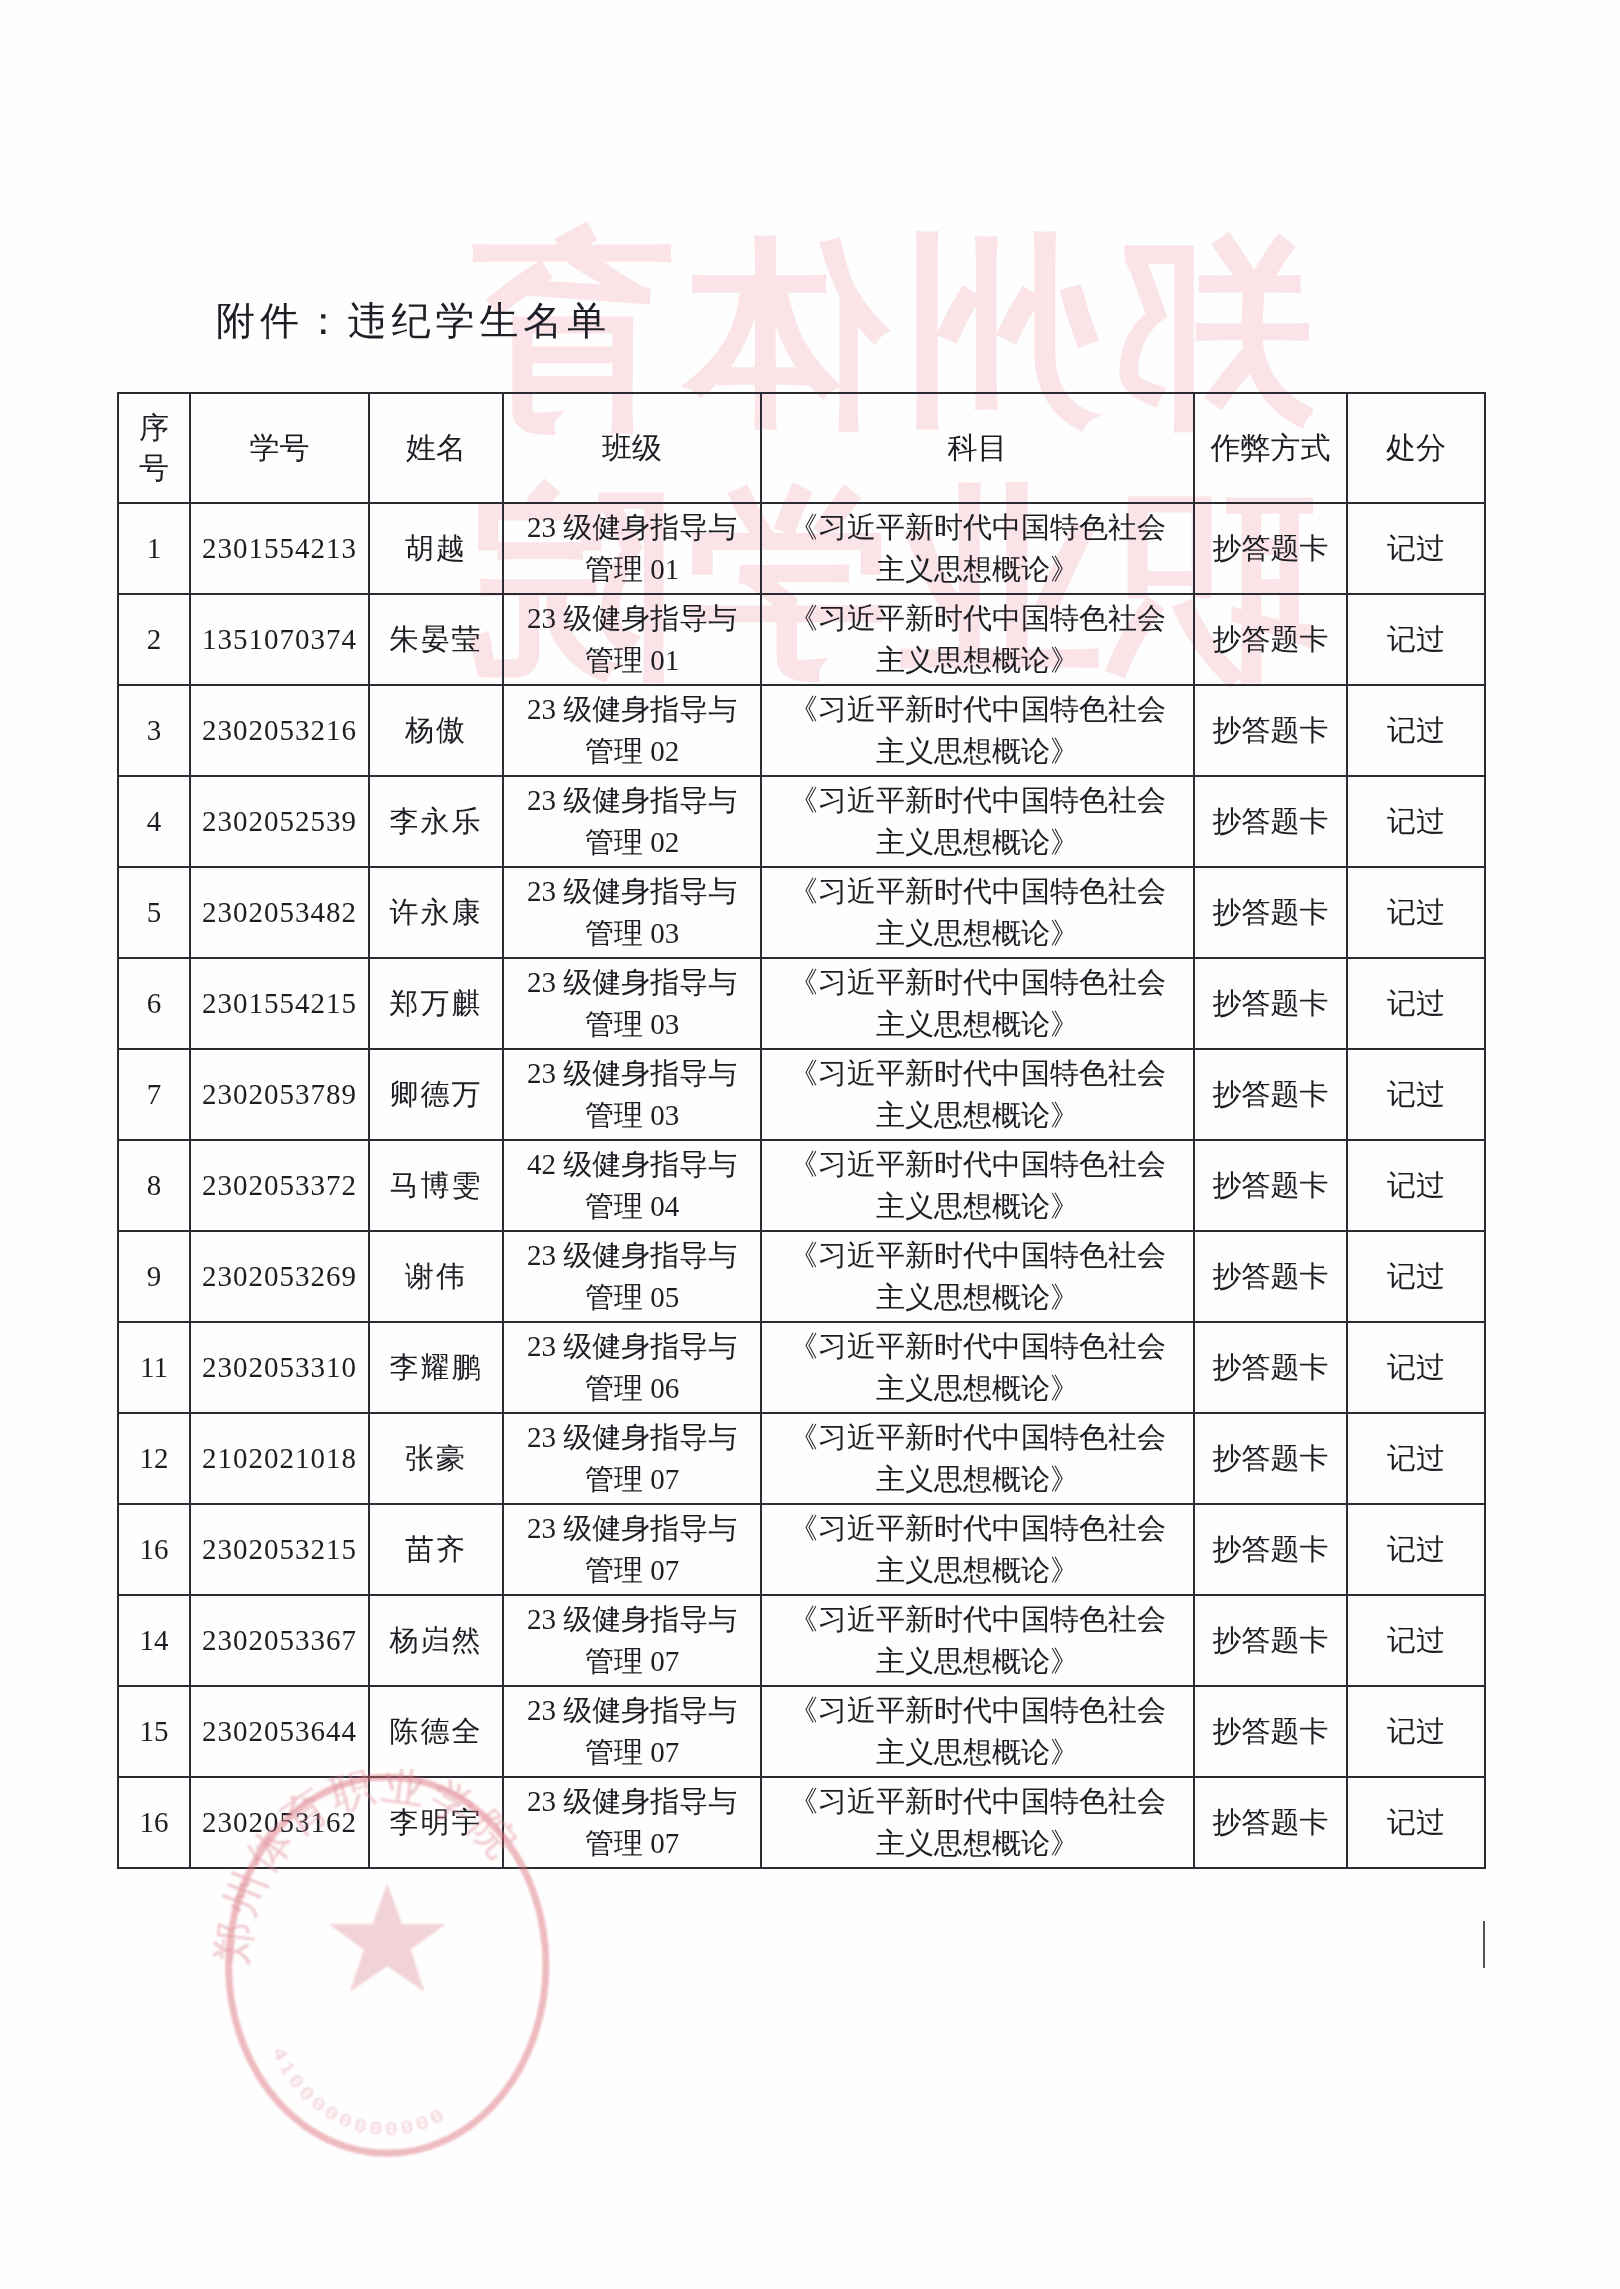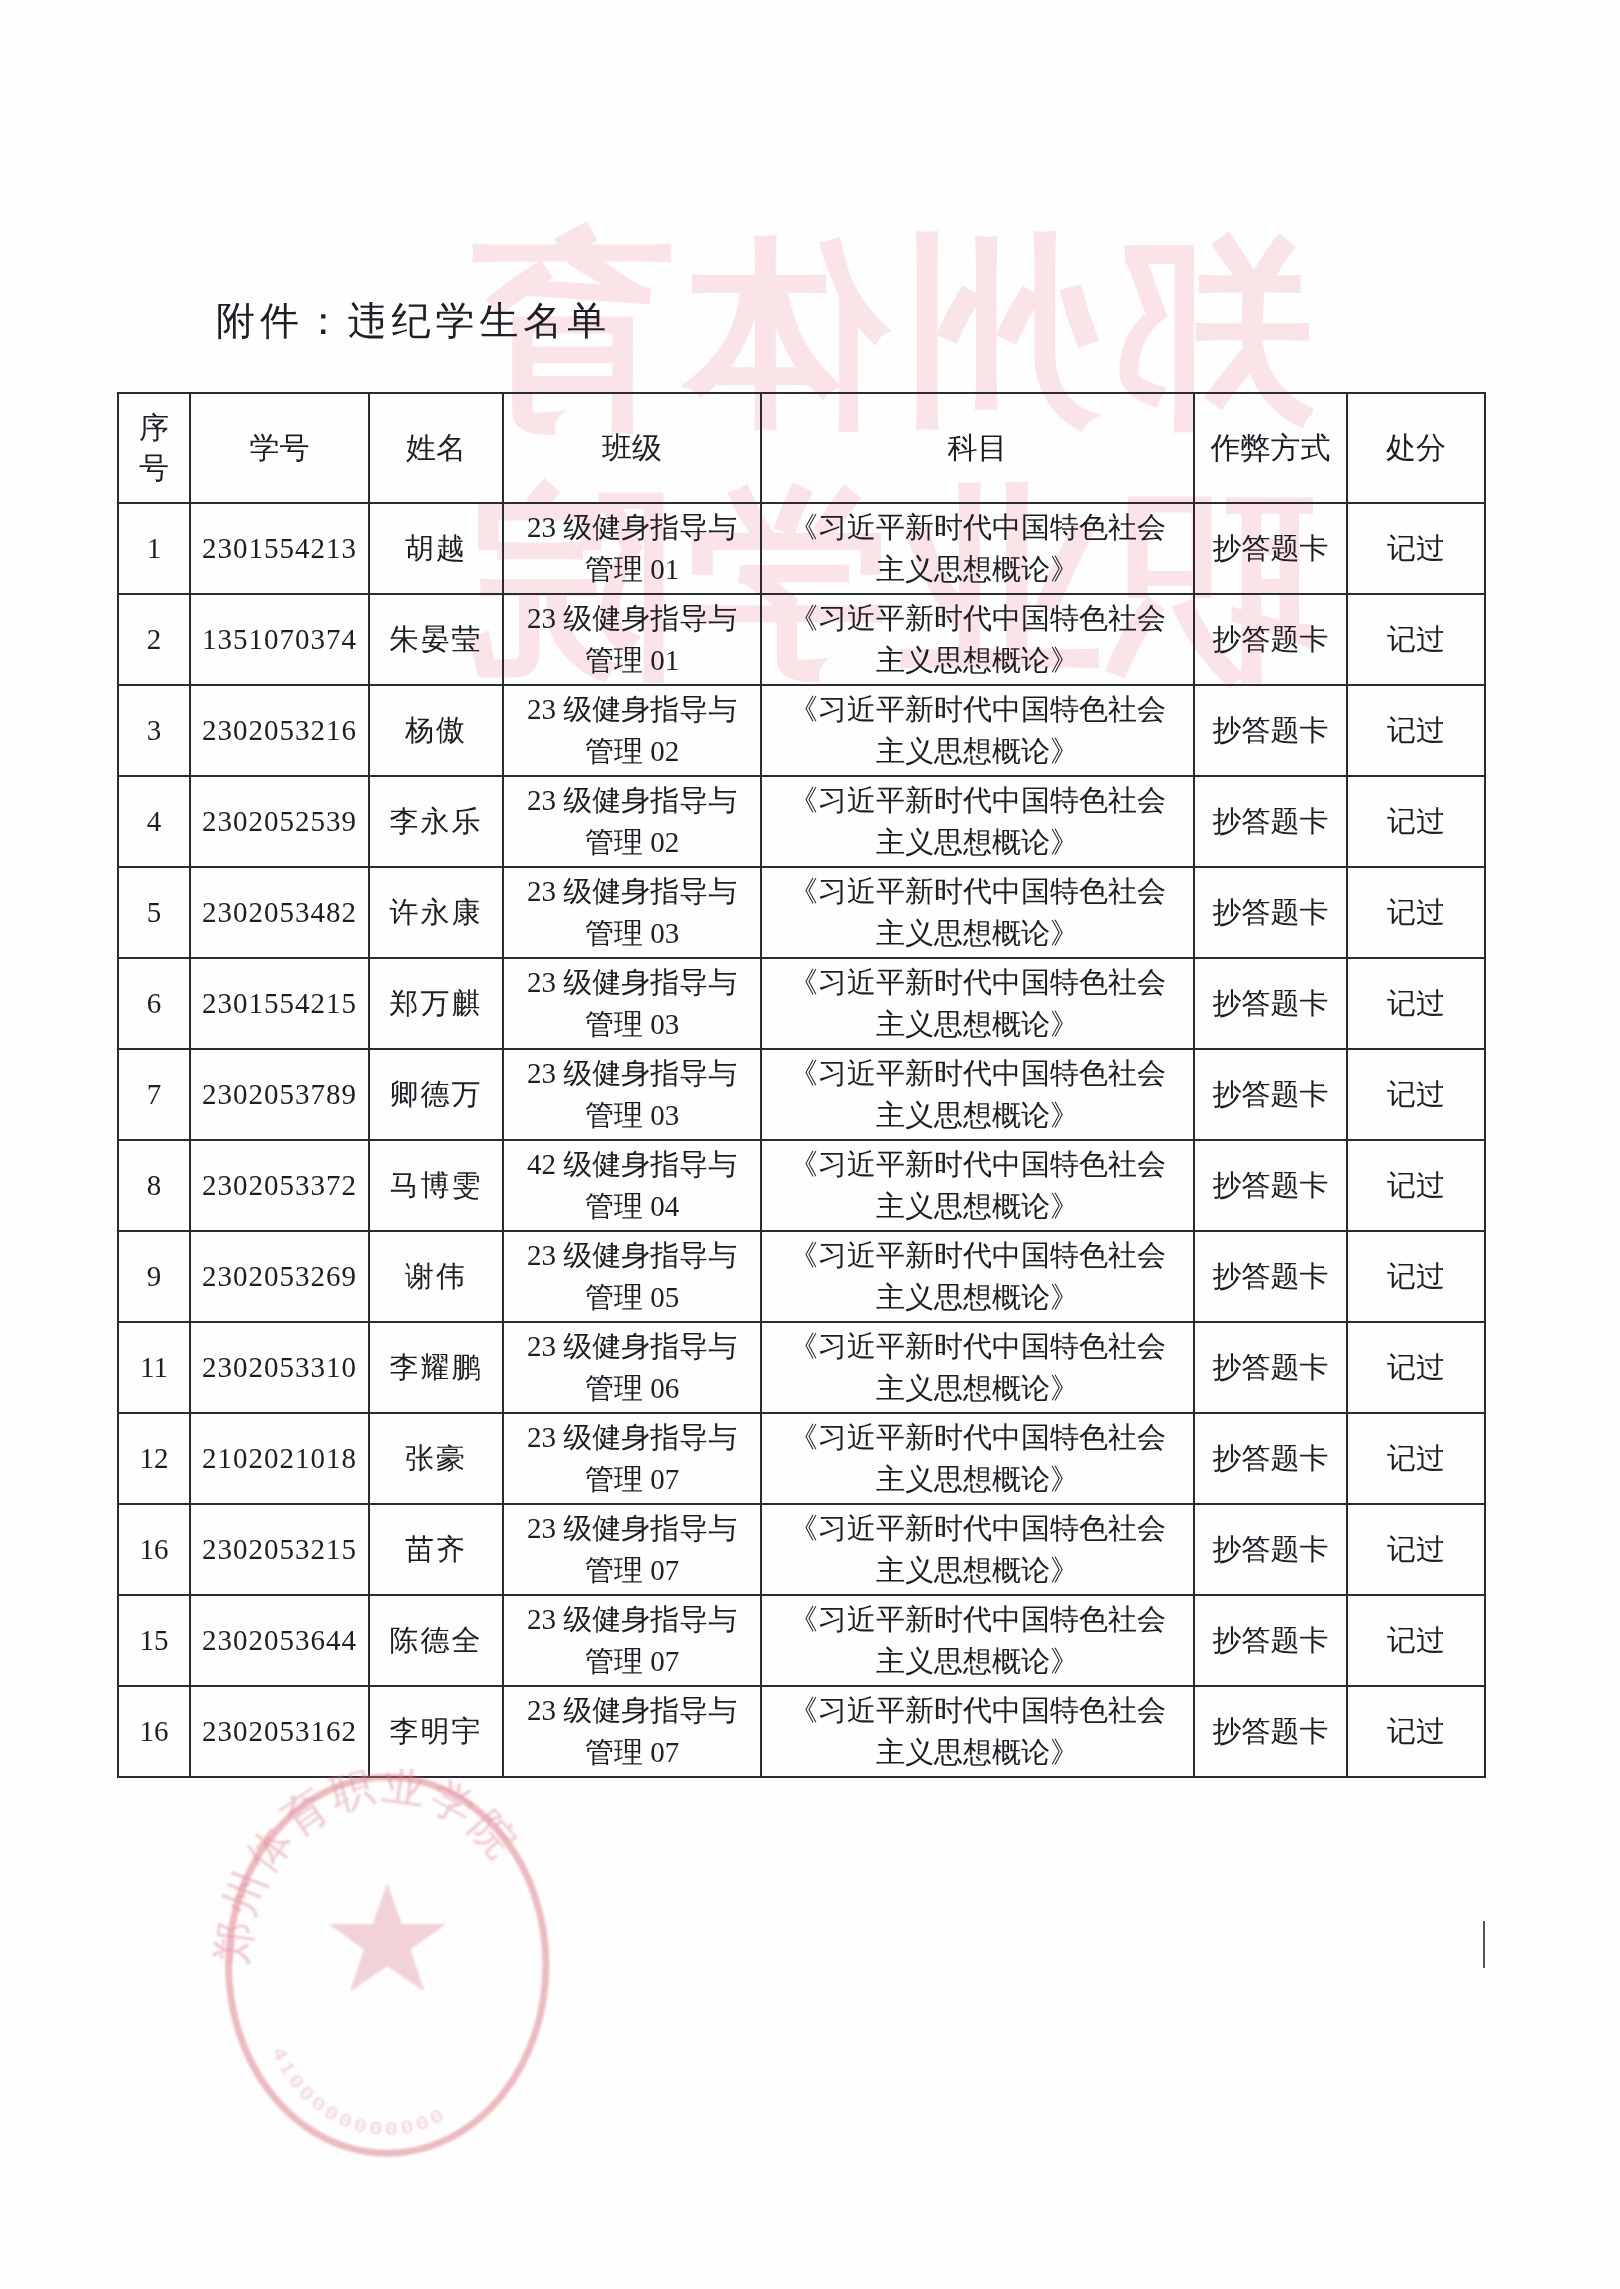--- a/index.html
+++ b/index.html
@@ -236,20 +236,29 @@
         <tr>
           <td>16</td>
           <td>2302053215</td>
           <td>苗齐</td>
           <td>23 级健身指导与管理 07</td>
           <td>《习近平新时代中国特色社会主义思想概论》</td>
           <td>抄答题卡</td>
           <td>记过</td>
         </tr>
         <tr>
+          <td>14</td>
+          <td>2302053367</td>
+          <td>杨岿然</td>
+          <td>23 级健身指导与管理 07</td>
+          <td>《习近平新时代中国特色社会主义思想概论》</td>
+          <td>抄答题卡</td>
+          <td>记过</td>
+        </tr>
+        <tr>
           <td>15</td>
           <td>2302053644</td>
           <td>陈德全</td>
           <td>23 级健身指导与管理 07</td>
           <td>《习近平新时代中国特色社会主义思想概论》</td>
           <td>抄答题卡</td>
           <td>记过</td>
         </tr>
         <tr>
           <td>16</td>

